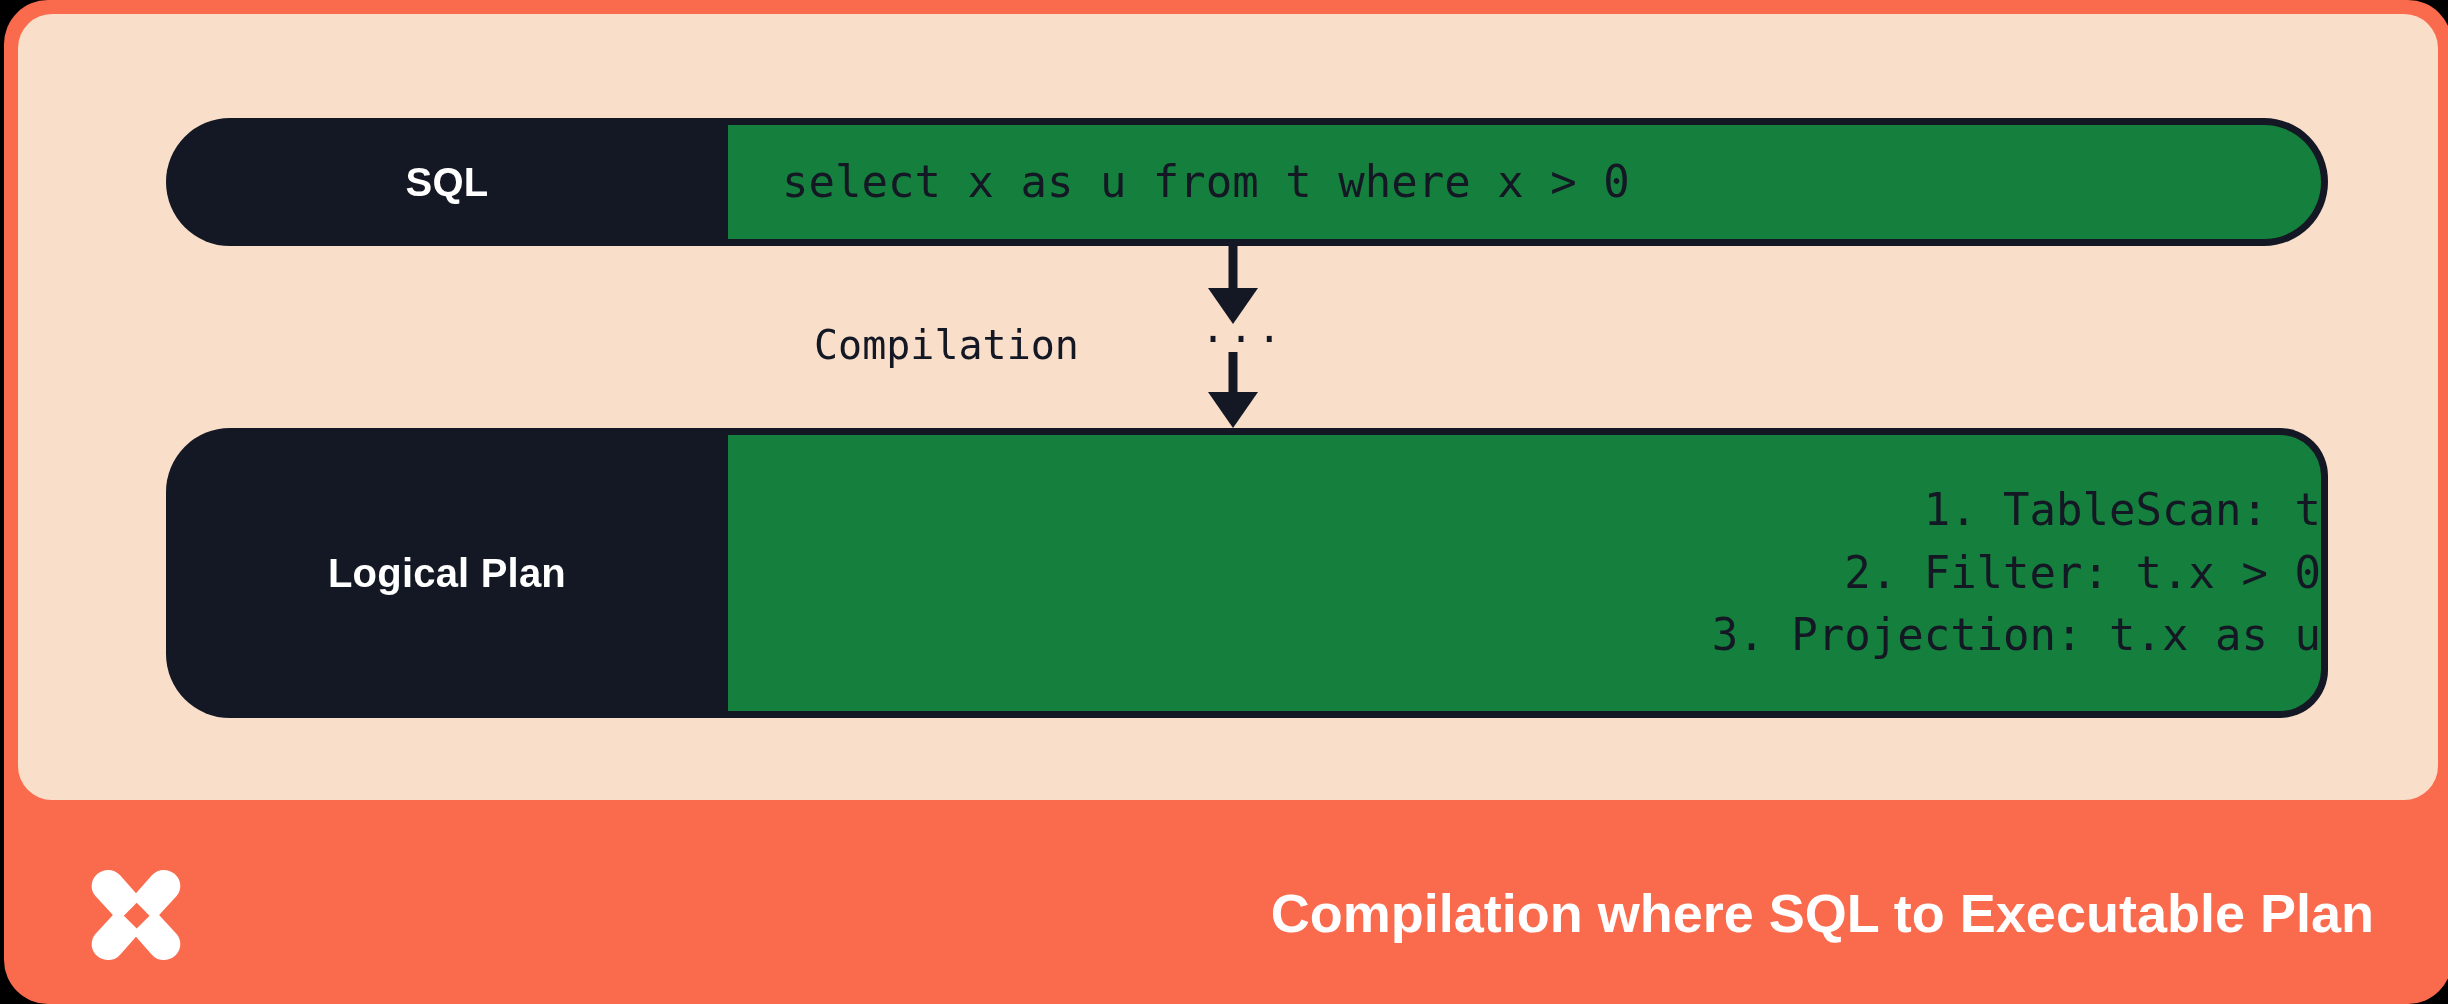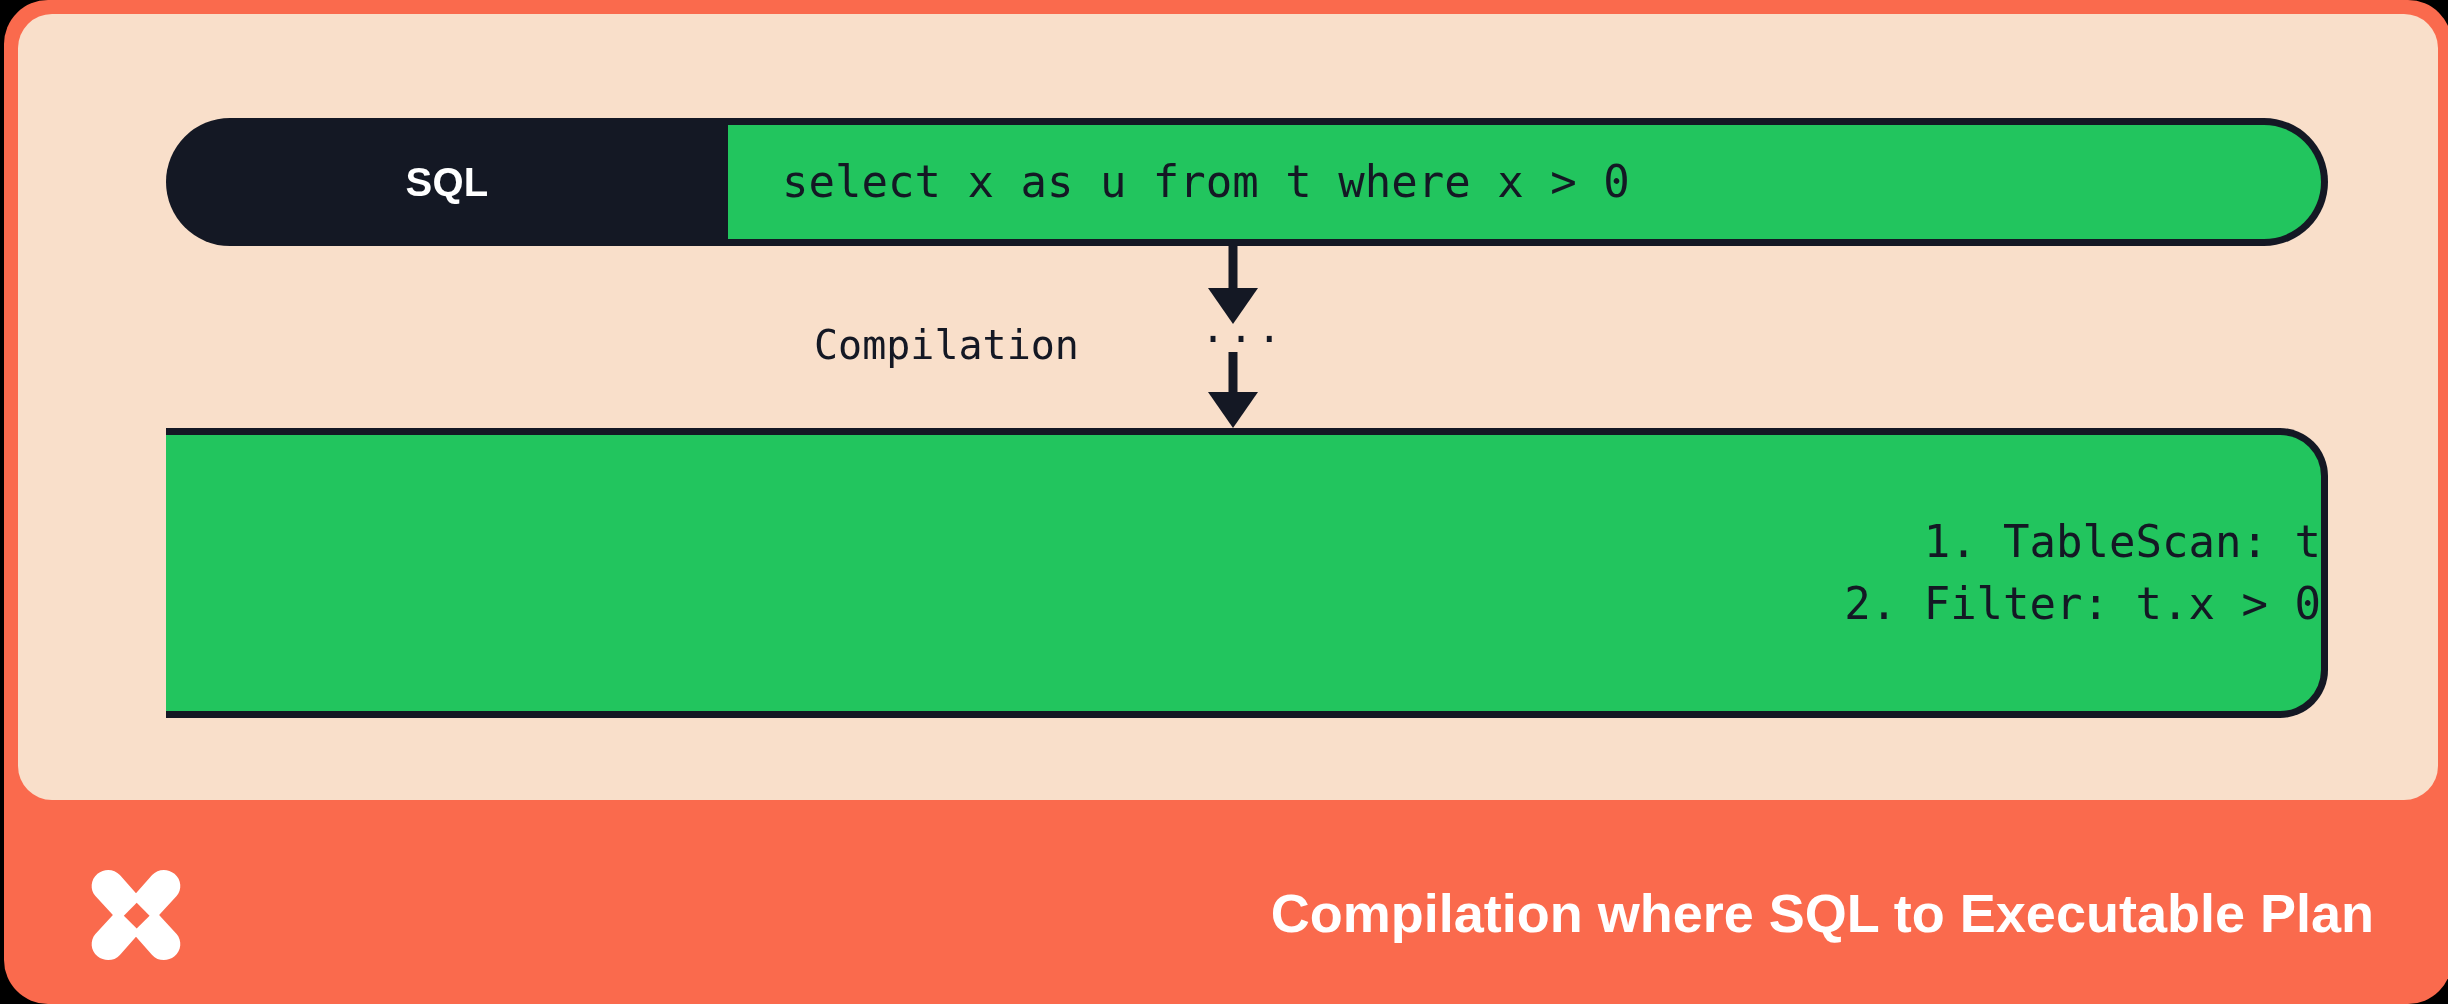--- a/index.html
+++ b/index.html
@@ -57,21 +57,21 @@
     display: flex;
     align-items: center;
     justify-content: center;
     box-sizing: border-box;
     font-weight: bold;
     letter-spacing: 0.2px;
     flex: 0 0 auto;
   }
 
   .row-body {
-    background: #22c55e;
+    background: #15803d;
     border: 7px solid #141824;
     border-left: none;
     box-sizing: border-box;
     display: flex;
     flex-direction: column;
     justify-content: center;
     flex: 1 1 auto;
     overflow: hidden;
   }
 
@@ -212,23 +212,25 @@
 
         <line x1="1215" y1="106" x2="1215" y2="150" stroke="#141824" stroke-width="9"></line>
         <polygon points="1190,146 1240,146 1215,182" fill="#141824"></polygon>
       </svg>
 
       <div class="compile-label">Compilation</div>
 
       <div class="dots">···</div>
 
       <div class="row" id="plan-row">
+        <div class="row-label">Logical Plan</div>
         <div class="row-body">
           <div class="code">1. TableScan: t</div>
           <div class="code">2. Filter: t.x &gt; 0</div>
+          <div class="code">3. Projection: t.x as u</div>
         </div>
       </div>
 
     </div>
 
     <div class="footer">
       <svg class="logo" viewBox="0 0 100 100">
         <path d="M22.5 9.5
                  C27.5 5.5 34.5 6.0 38.5 10.5
                  L50 23.5

